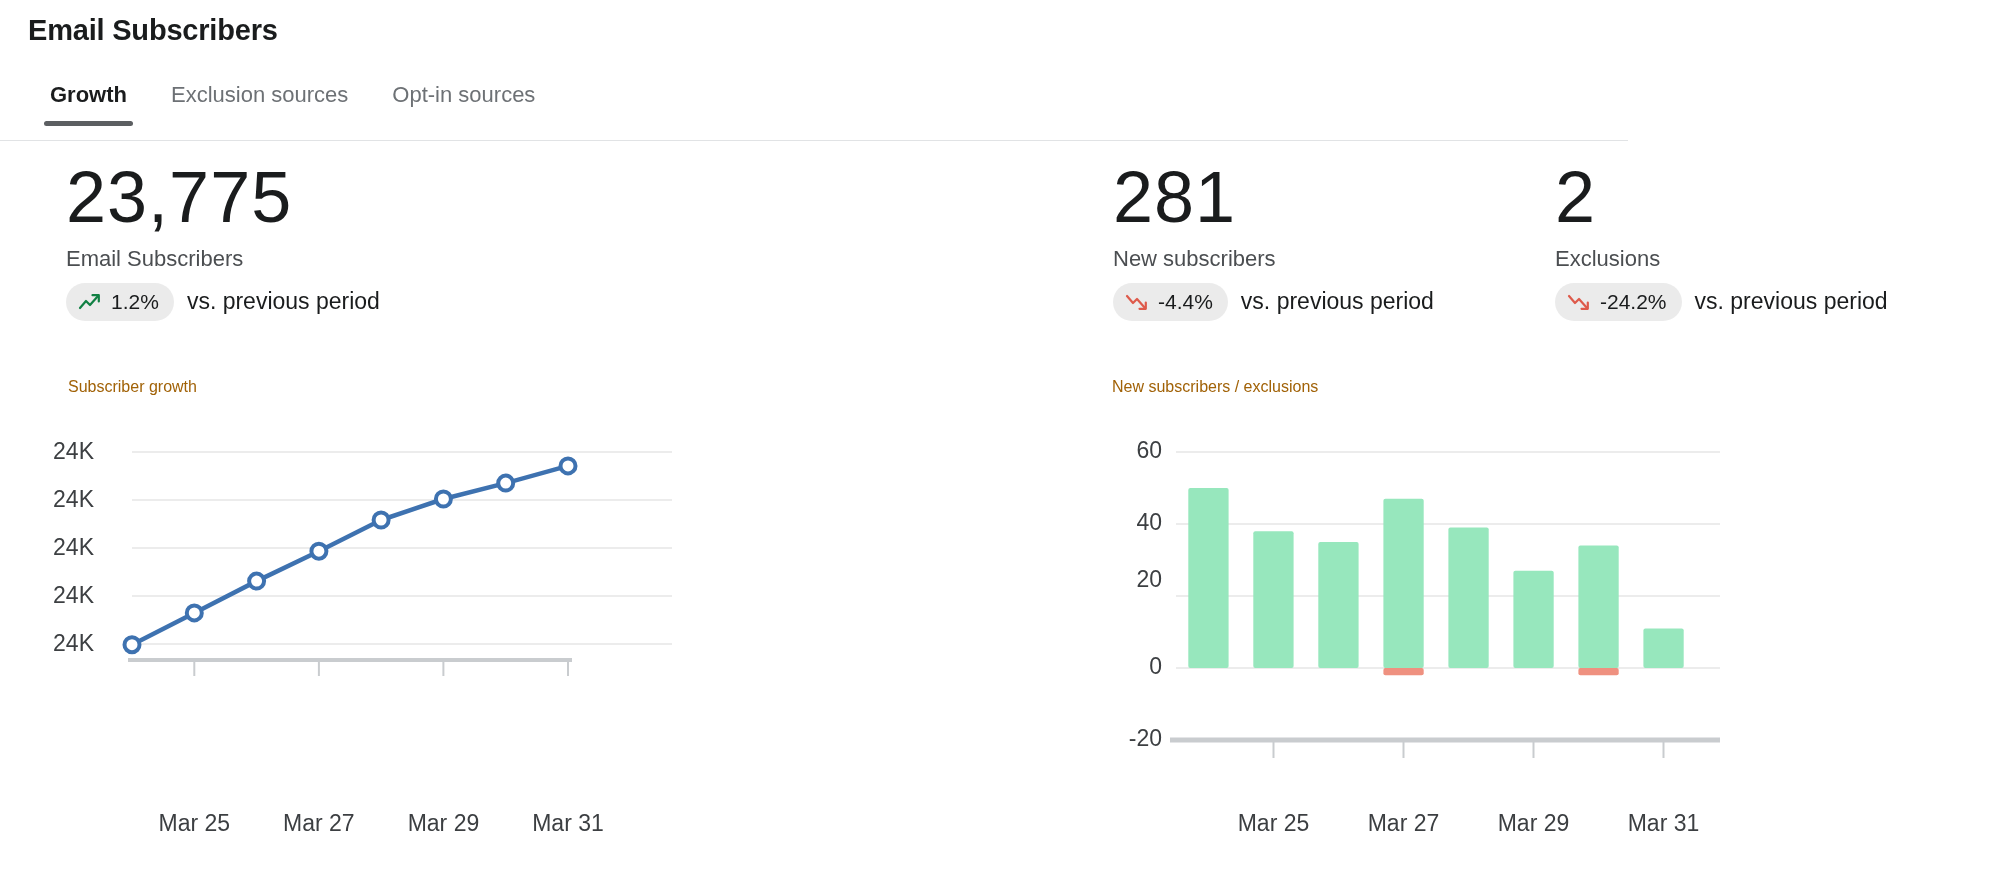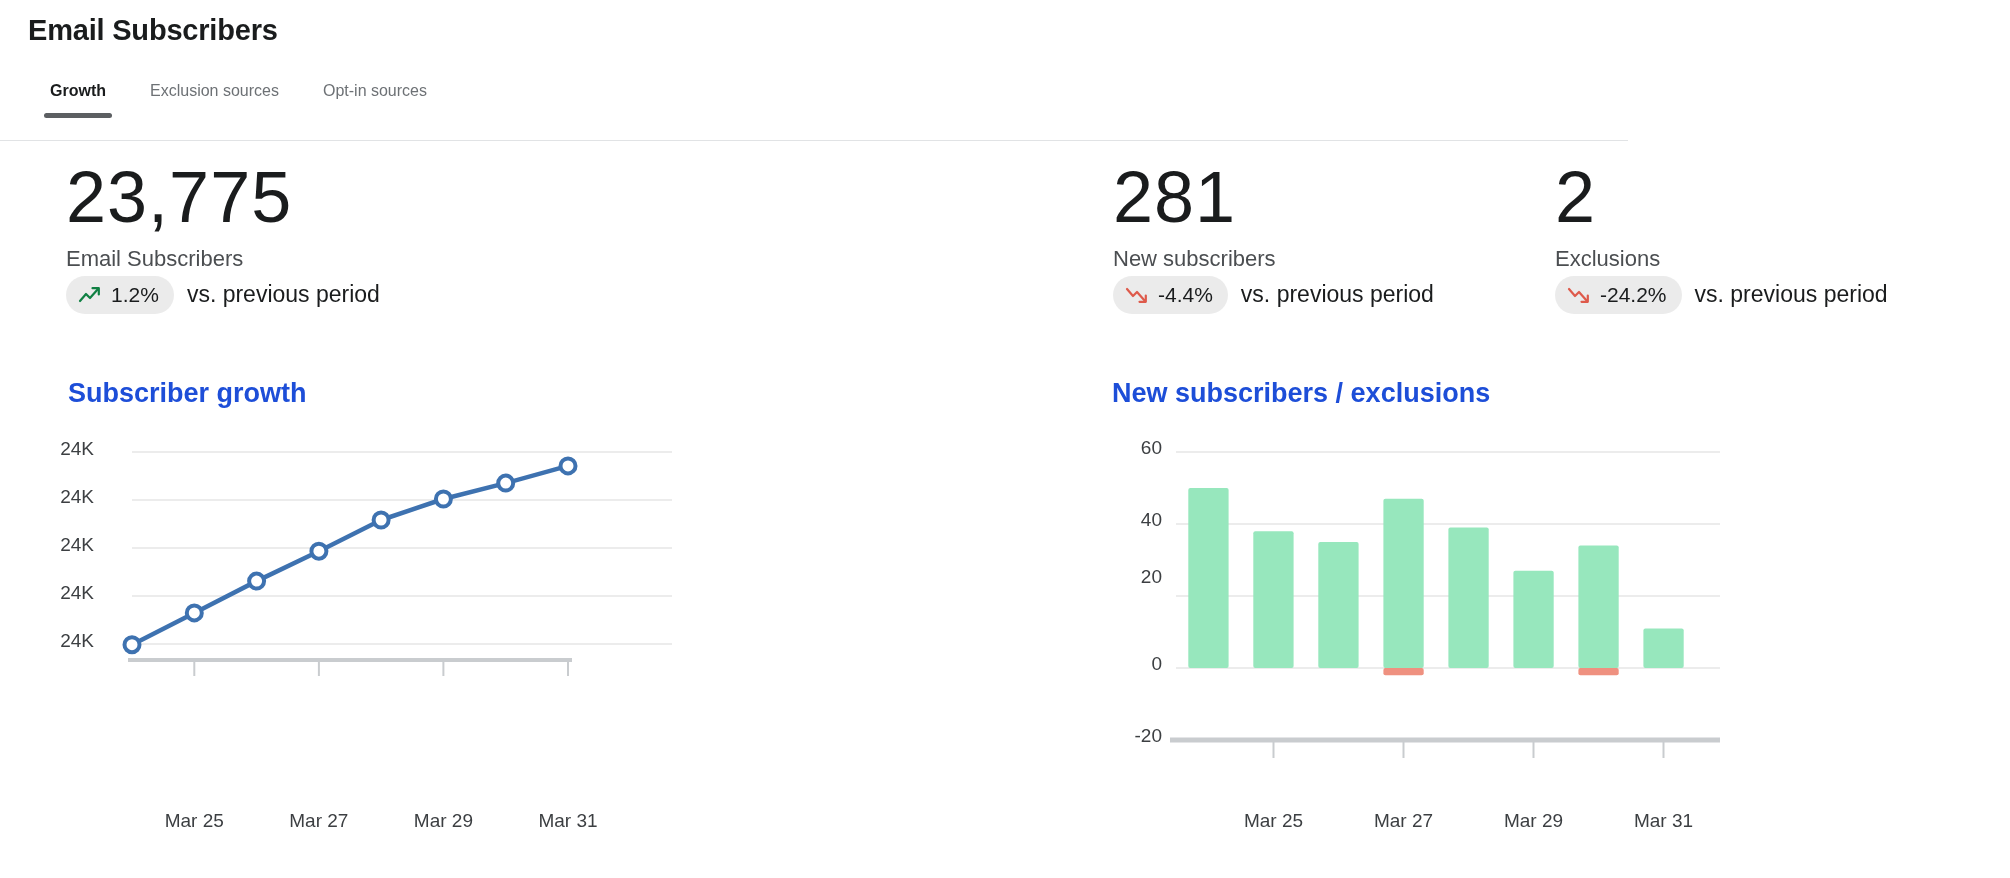--- a/index.html
+++ b/index.html
@@ -26,21 +26,21 @@
 
   .tabbar {
     position: absolute;
     left: 28px; top: 78px;
     display: flex;
     align-items: flex-end;
     gap: 0px;
   }
   .tab {
     position: relative;
-    font-size: 16px;
+    font-size: 22px;
     padding: 4px 22px 18px 22px;
     color: #6d7175;
     cursor: pointer;
     white-space: nowrap;
   }
   .tab.active { color: #1a1c1d; font-weight: 600; }
   .tab.active::after {
     content: "";
     position: absolute;
     left: 16px; right: 16px; bottom: 0;
@@ -65,21 +65,21 @@
     line-height: 1.05;
     white-space: nowrap;
   }
   .metric-label {
     margin-top: 10px;
     font-size: 22px;
     color: #4b4e51;
     white-space: nowrap;
   }
   .metric-trend {
-    margin-top: 4px;
+    margin-top: 11px;
     display: flex;
     align-items: center;
     gap: 13px;
     white-space: nowrap;
   }
   .pill {
     display: inline-flex;
     align-items: center;
     gap: 9px;
     background: #ebebeb;
@@ -87,31 +87,31 @@
     padding: 5px 15px 5px 12px;
     height: 38px;
   }
   .pill svg { display: block; }
   .pill-text { font-size: 21px; color: #1a1c1d; }
   .trend-suffix { font-size: 23px; color: #1a1c1d; }
 
   
   .chart-heading {
     position: absolute;
-    font-size: 27px;
-    font-weight: bold;
-    color: #1d4ed8;
+    font-size: 16px;
+    font-weight: normal;
+    color: #a16207;
     white-space: nowrap;
   }
 
   
   .chart-wrap { position: absolute; }
   .axis-label {
     position: absolute;
-    font-size: 19px;
+    font-size: 23px;
     color: #3c3f42;
     white-space: nowrap;
   }
   .y-label { text-align: right; }
   .x-label { text-align: center; }
 </style>
 </head>
 <body>
 
 <div class="page">

